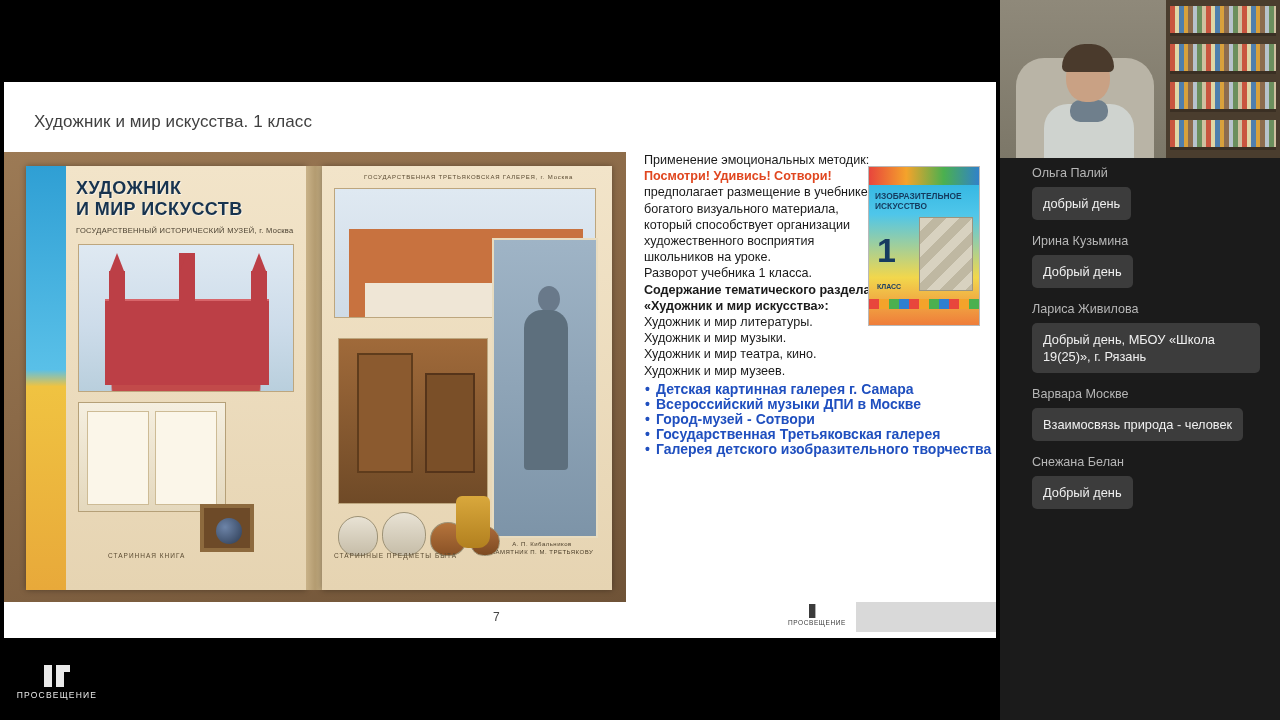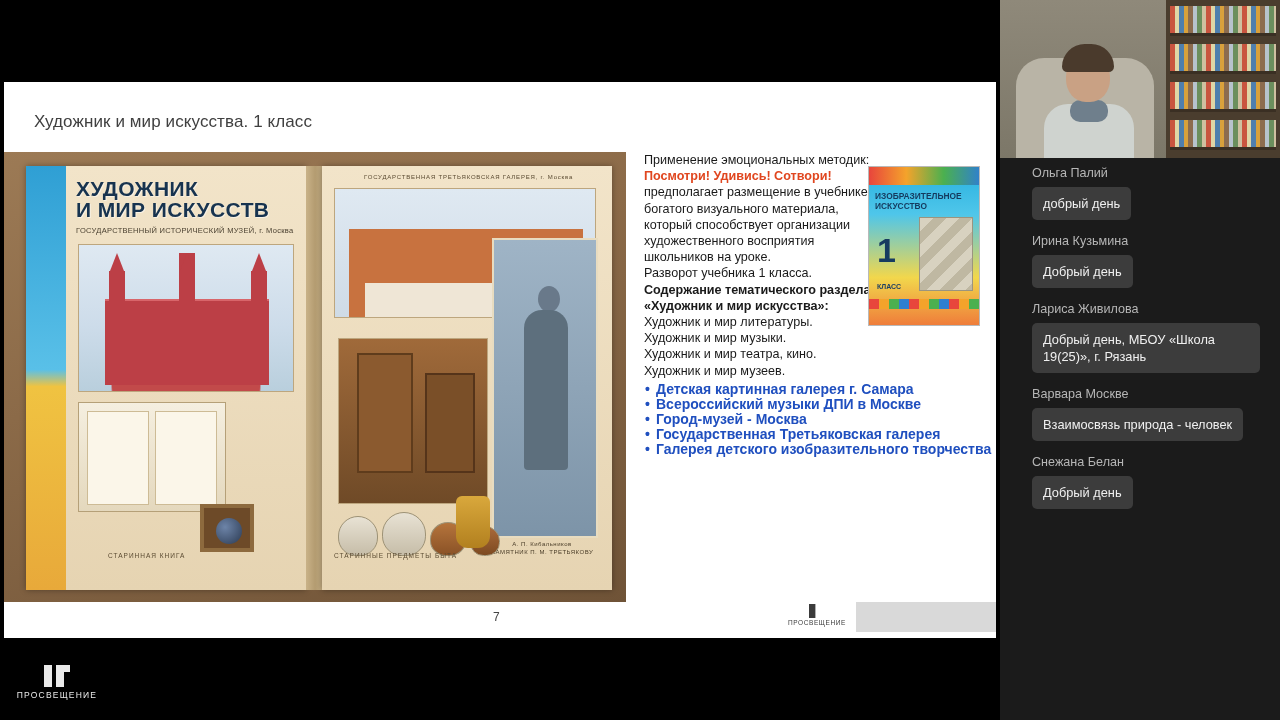--- a/index.html
+++ b/index.html
@@ -70,21 +70,21 @@
   .bk-cover-strip {
     position: absolute; left: 22px; top: 14px;
     width: 40px; height: 424px;
     background: linear-gradient(180deg, #2f9fd4 0%, #59c0e8 48%, #f0c341 52%, #e8a93a 100%);
   }
   .bk-title {
     position: absolute; left: 72px; top: 26px;
     width: 220px;
     color: #17334f;
     font-weight: bold;
-    font-size: 21px;
+    font-size: 18px;
     line-height: 21px;
     letter-spacing: .4px;
     text-shadow: 1px 1px 0 rgba(255,255,255,.5);
   }
   .bk-sub {
     position: absolute; left: 72px; top: 74px;
     width: 220px;
     color: #4a4030;
     font-size: 7.5px;
     letter-spacing: .3px;
@@ -489,21 +489,21 @@
           <p class="bold">«Художник и мир искусства»:</p>
 
           <p>Художник и мир литературы.</p>
           <p>Художник и мир музыки.</p>
           <p>Художник и мир театра, кино.</p>
           <p>Художник и мир музеев.</p>
 
           <ul class="bullets">
             <li>Детская картинная галерея г. Самара</li>
             <li>Всероссийский музыки ДПИ в Москве</li>
-            <li>Город-музей  -  Москва</li>
+            <li>Город-музей  -  Сотвори</li>
             <li>Государственная Третьяковская галерея</li>
             <li>Галерея детского изобразительного творчества</li>
           </ul>
         </div>
 
       </div>
 
       <div id="slide-footer">
         <div id="page-num">7</div>
         <div id="pub-logo-small">

